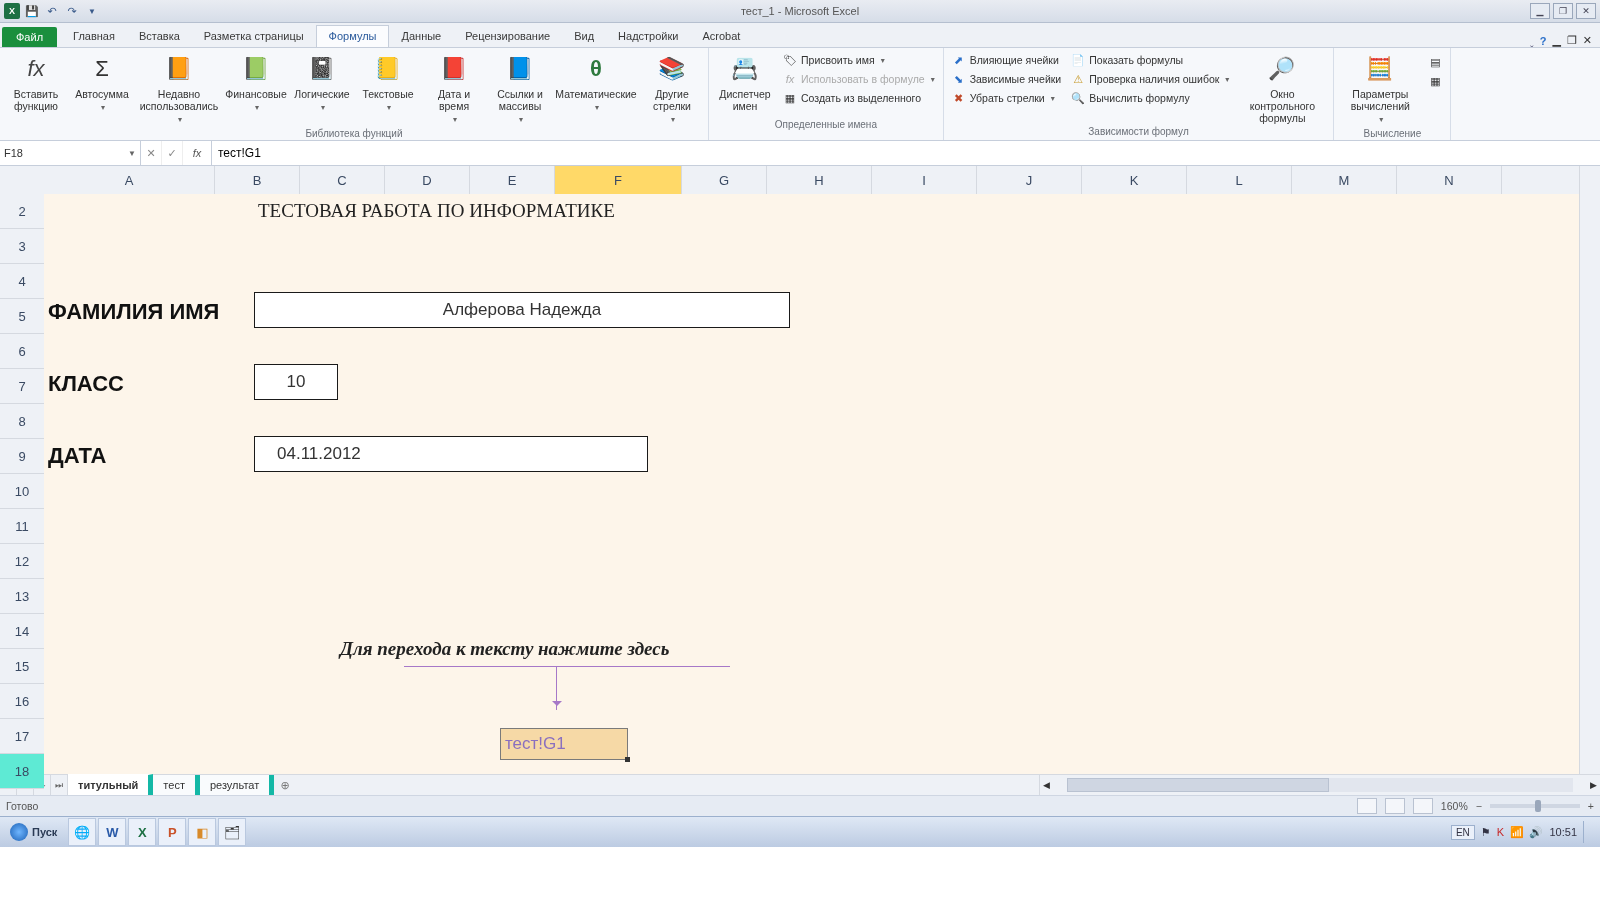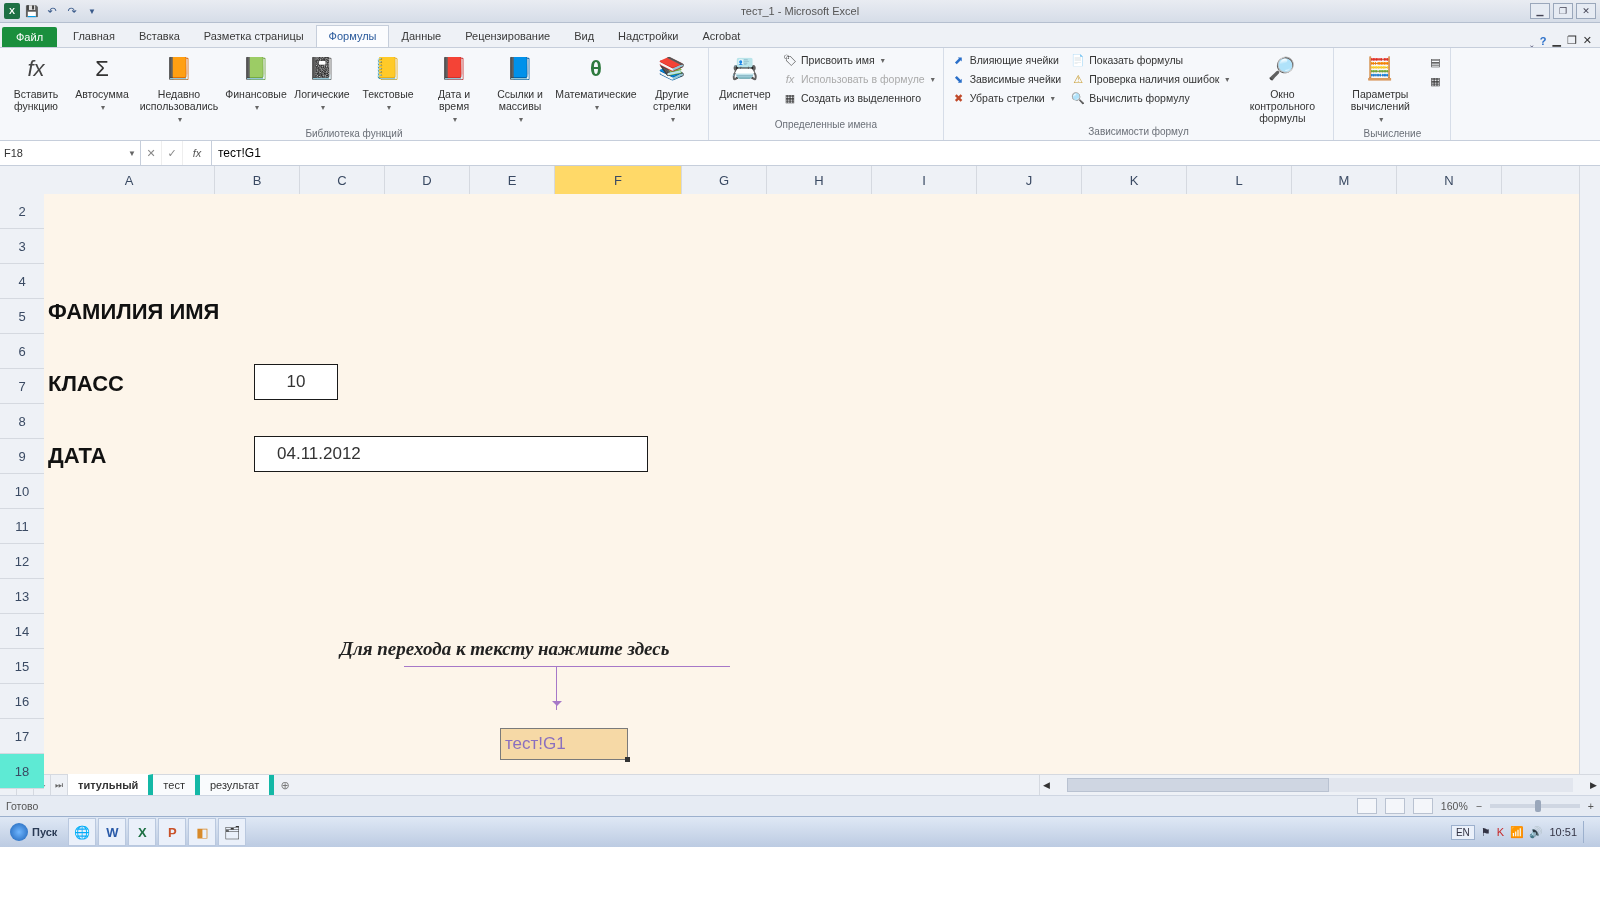--- a/index.html
+++ b/index.html
@@ -291,21 +291,25 @@
       <div class="rh">11</div>
       <div class="rh">12</div>
       <div class="rh">13</div>
       <div class="rh">14</div>
       <div class="rh">15</div>
       <div class="rh">16</div>
       <div class="rh">17</div>
       <div class="rh sel">18</div>
     </div>
   <div class="cells">
+     <div class="heading" style="left:214px;top:6px">ТЕСТОВАЯ РАБОТА ПО ИНФОРМАТИКЕ</div>
      <div class="labelbig" style="left:4px;top:106px">ФАМИЛИЯ ИМЯ</div>
+     <div class="inputbox" style="left:210px;top:98px;width:534px;height:34px;justify-content:center">
+        <span>Алферова Надежда</span>
+      </div>
      <div class="labelbig" style="left:4px;top:178px">КЛАСС</div>
      <div class="inputbox" style="left:210px;top:170px;width:82px;height:34px;justify-content:center">
         <span>10</span>
       </div>
      <div class="labelbig" style="left:4px;top:250px">ДАТА</div>
      <div class="inputbox" style="left:210px;top:242px;width:370px;height:34px;padding-left:22px">
         <span>04.11.2012</span>
       </div>
      <div class="linktext" style="left:296px;top:444px">Для перехода  к тексту нажмите здесь</div>
      <div class="underline" style="left:360px;top:472px;width:326px"></div>

